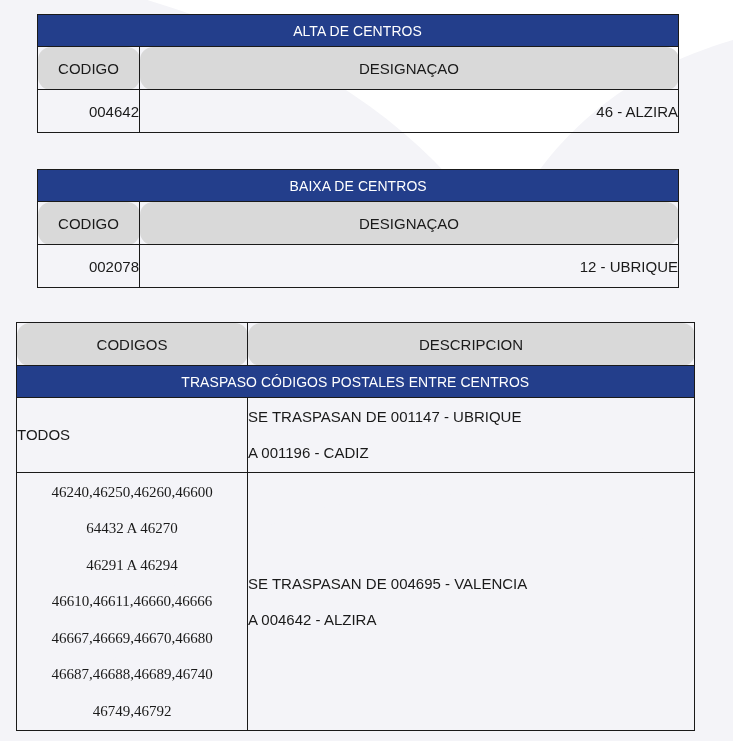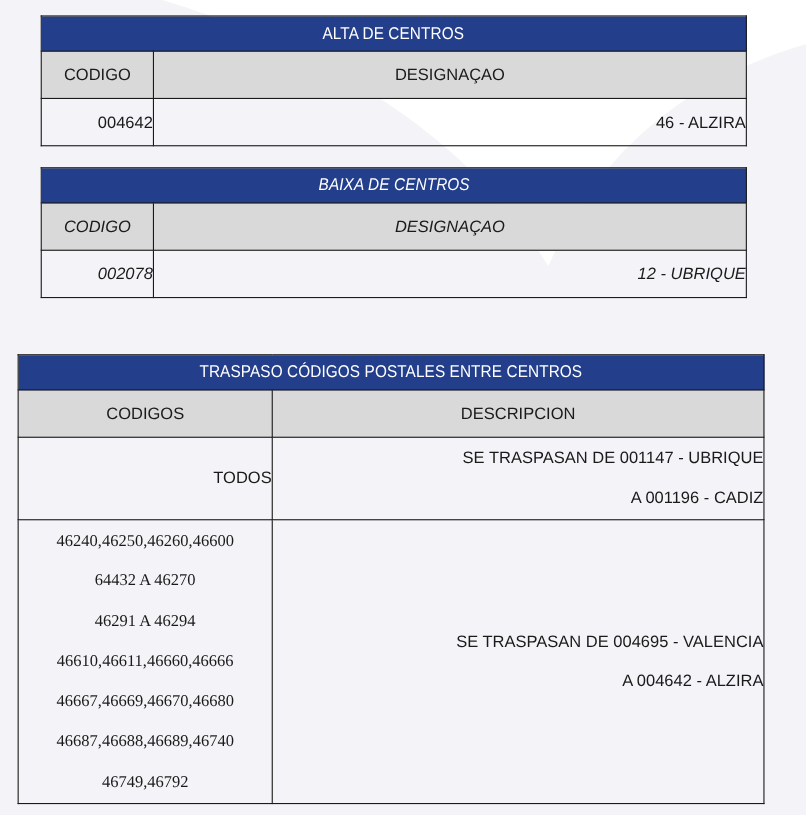--- a/index.html
+++ b/index.html
@@ -56,50 +56,51 @@
   }
   .title-bar span {
     display: inline-block;
     transform: scaleX(0.90);
   }
 
   .col-head {
     background: #d9d9d9;
     color: #1a1a1a;
     text-align: center;
+    border-radius: 13px;
   }
   .cell {
     background: transparent;
     color: #1a1a1a;
     text-align: right;
   }
   .cell-lines {
     text-align: center;
     line-height: 36.5px;
     padding: 6px 0;
     font-family: Liberation Serif, serif;
   }
   .cell-lines div { white-space: nowrap; }
 
   .desc-lines {
-    text-align: right;
+    text-align: left;
     line-height: 36px;
   }
 
   
   #table-alta {
     left: 37px;  top: 14px;  width: 641px;
   }
   #table-alta .title-bar { height: 31px; font-size: 15.5px; }
   #table-alta .col-head  { height: 42px; font-size: 15px; }
   #table-alta .cell      { height: 42px; font-size: 15px; }
 
   
   #table-baixa {
-    left: 37px;  top: 152px; width: 641px; font-style: italic;
+    left: 37px;  top: 169px; width: 641px;
   }
   #table-baixa .title-bar { height: 31px; font-size: 15.5px; }
   #table-baixa .col-head  { height: 42px; font-size: 15px; }
   #table-baixa .cell      { height: 42px; font-size: 15px; }
 
   
   #table-traspaso {
     left: 16px;  top: 322px; width: 678px;
   }
   #table-traspaso .title-bar { height: 31px; font-size: 15.5px; }
@@ -158,25 +159,25 @@
     </tbody>
   </table>
 
   <table class="tbl" id="table-traspaso">
     <colgroup>
         <col style="width:231px">
         <col style="width:447px">
       </colgroup>
     <tbody>
       <tr>
-        <td class="title-bar" colspan="2"><span>TRASPASO CÓDIGOS POSTALES ENTRE CENTROS</span></td>
-      </tr>
-      <tr>
         <td class="col-head">CODIGOS</td>
         <td class="col-head">DESCRIPCION</td>
+      </tr>
+      <tr>
+        <td class="title-bar" colspan="2"><span>TRASPASO CÓDIGOS POSTALES ENTRE CENTROS</span></td>
       </tr>
 
       <tr class="row-todos">
         <td class="cell desc-lines">
             <div>TODOS</div>
           </td>
         <td class="cell desc-lines">
             <div>SE TRASPASAN DE 001147 - UBRIQUE</div>
             <div>A 001196 - CADIZ</div>
           </td>

